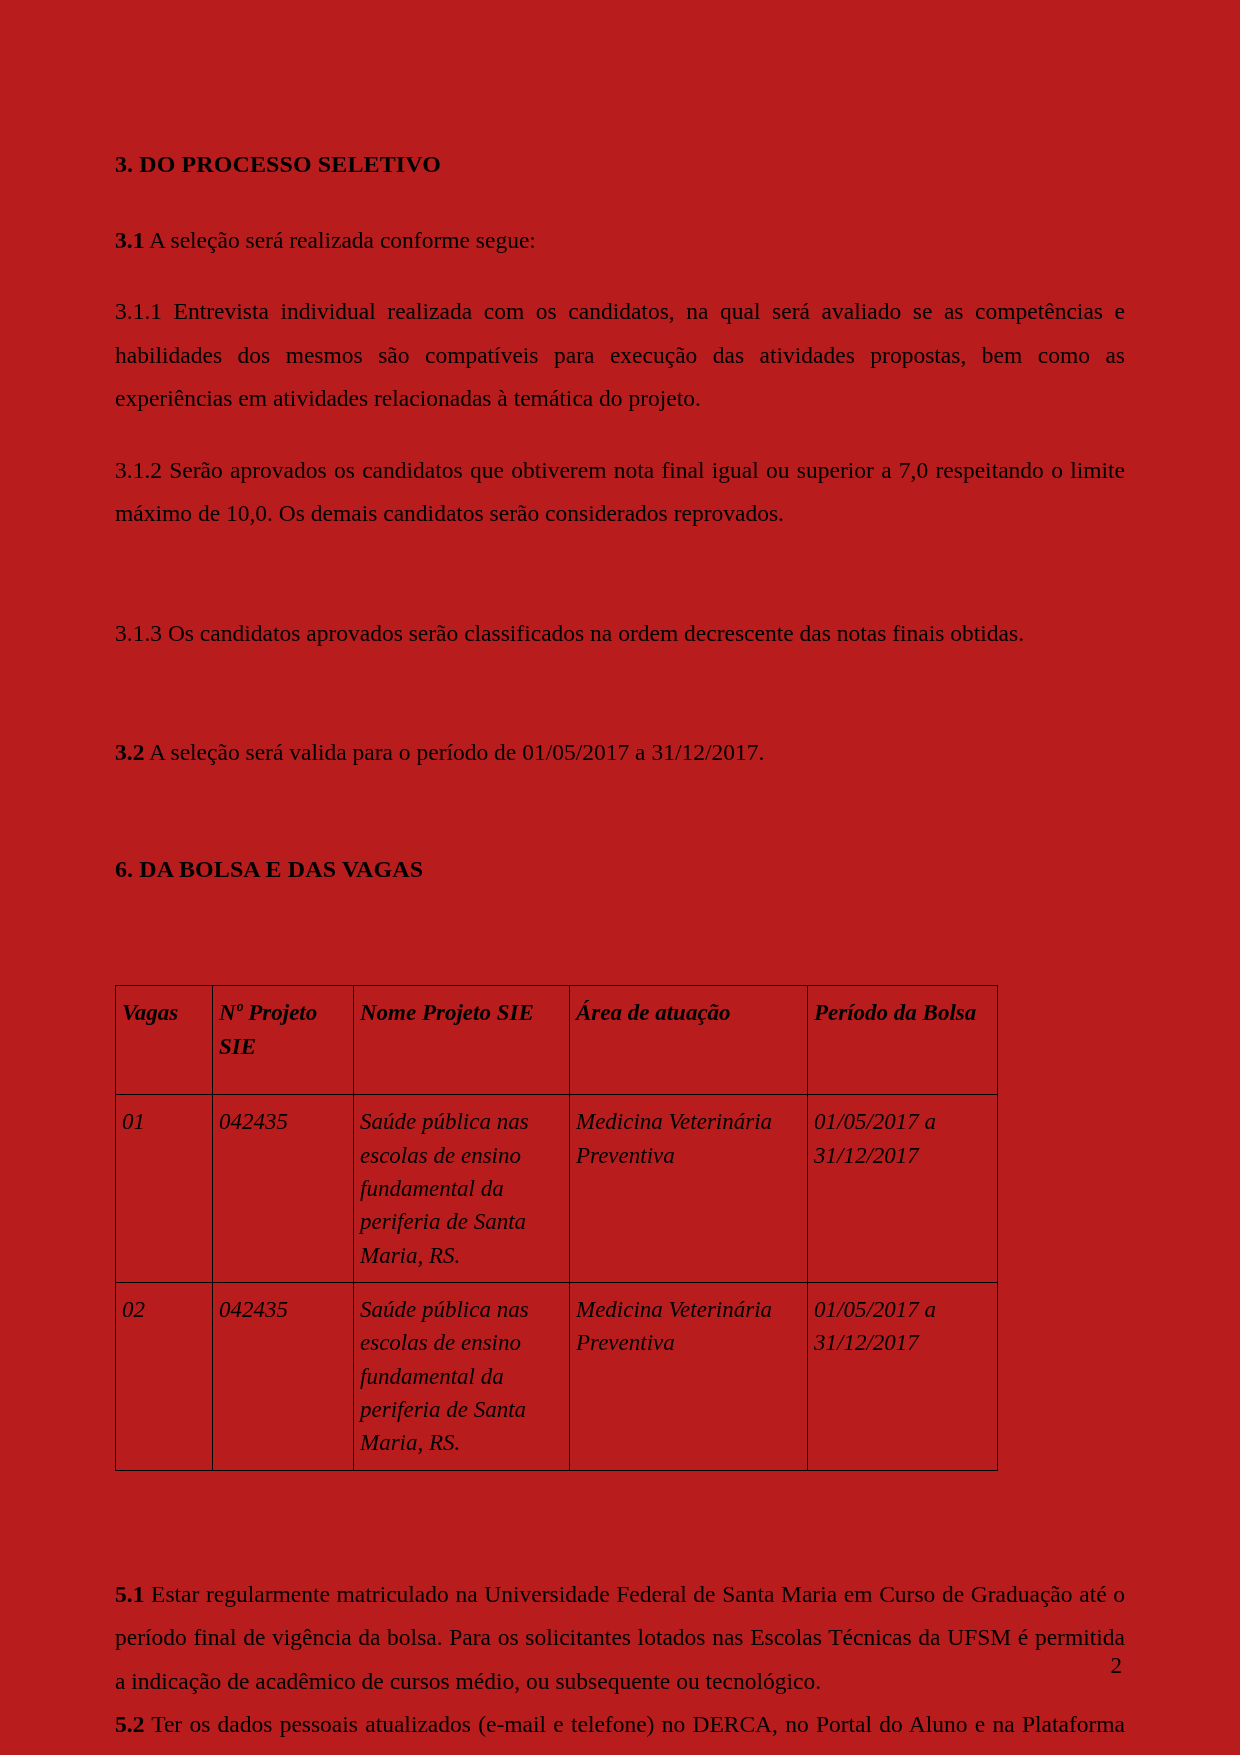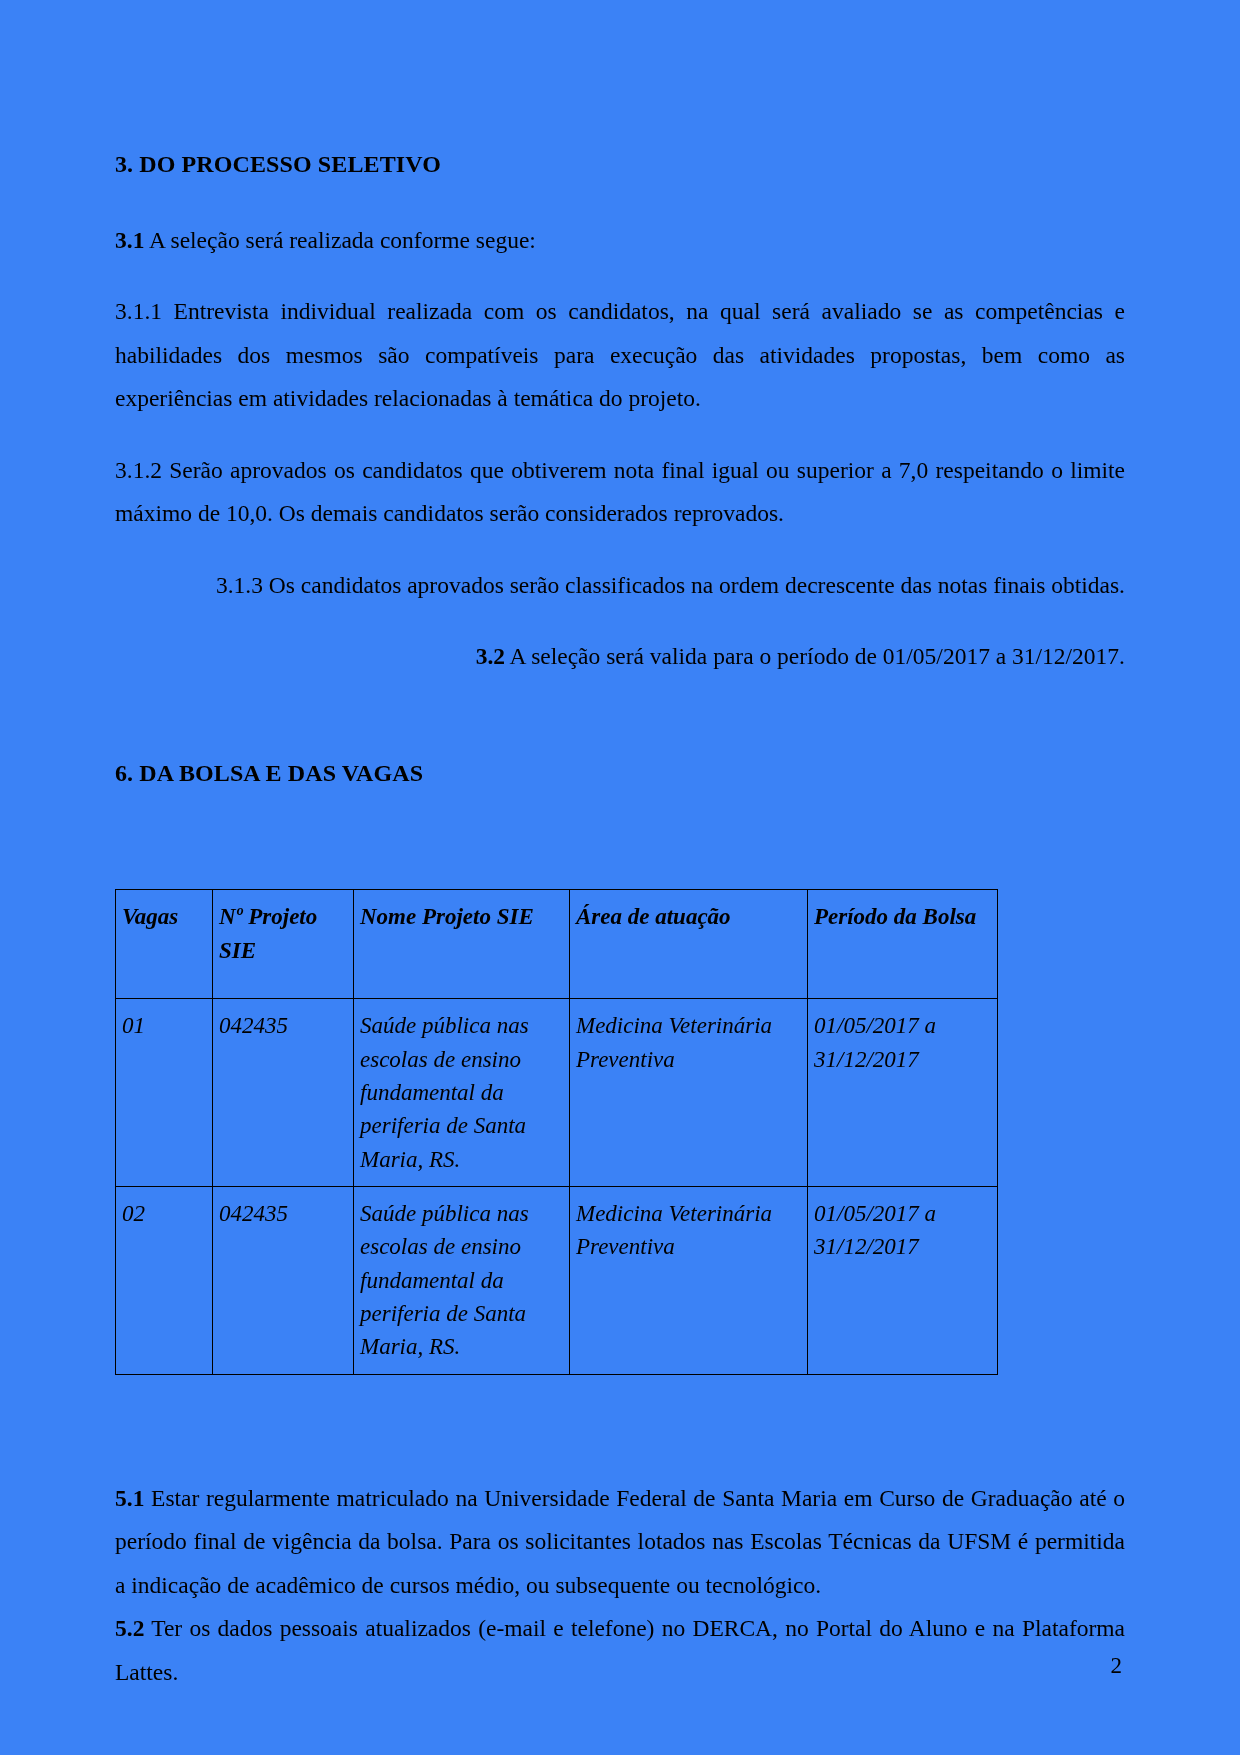--- a/index.html
+++ b/index.html
@@ -8,21 +8,21 @@
     background: #ffffff;
   }
   body {
     font-family: "Liberation Serif", "DejaVu Serif", serif;
     color: #000000;
   }
   .page {
     position: relative;
     width: 1240px;
     height: 1755px;
-    background: #3b82f6;
+    background: #b91c1c;
     box-sizing: border-box;
     padding: 150px 115px 40px 115px;
     overflow: hidden;
   }
   .doc-body {
     width: 1010px;
   }
   h2.section-heading {
     font-size: 24px;
     font-weight: bold;
@@ -31,21 +31,22 @@
     letter-spacing: 0.1px;
   }
   p.para {
     font-size: 23.5px;
     line-height: 1.85;
     margin: 0;
     text-align: justify;
     text-justify: inter-word;
   }
   p.para.nojust {
-    text-align: right;
+    text-align: left;
+    margin-top: 48px;
   }
   .b { font-weight: bold; }
 
   .gap-sm { height: 28px; }
   .gap-md { height: 40px; }
   .gap-lg { height: 62px; }
   .gap-xl { height: 80px; }
 
   table.vagas {
     border-collapse: collapse;

